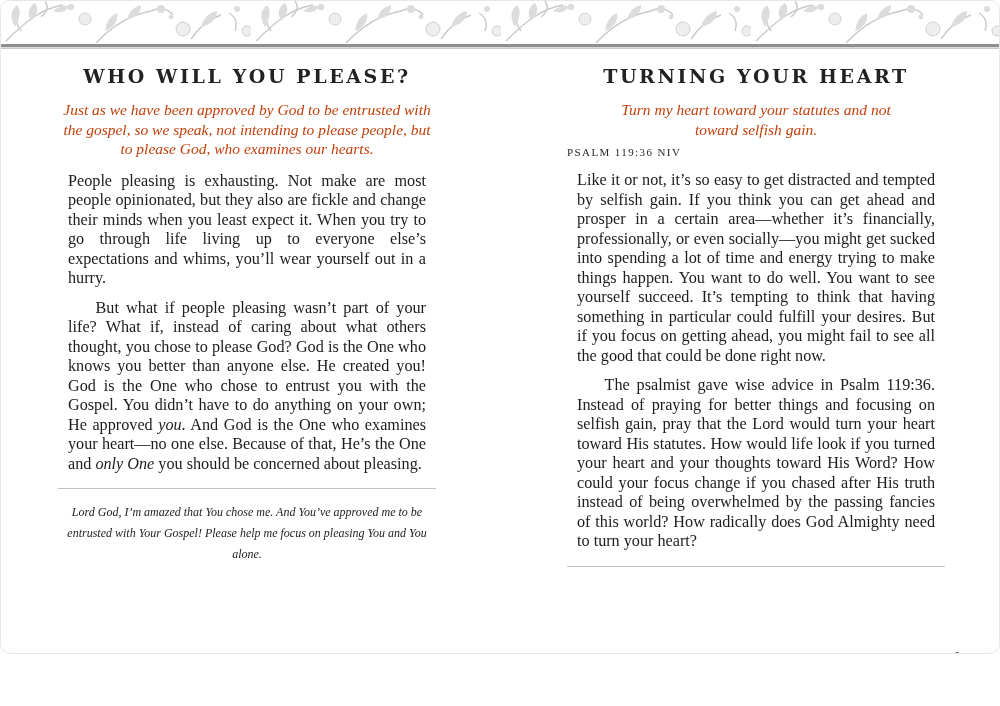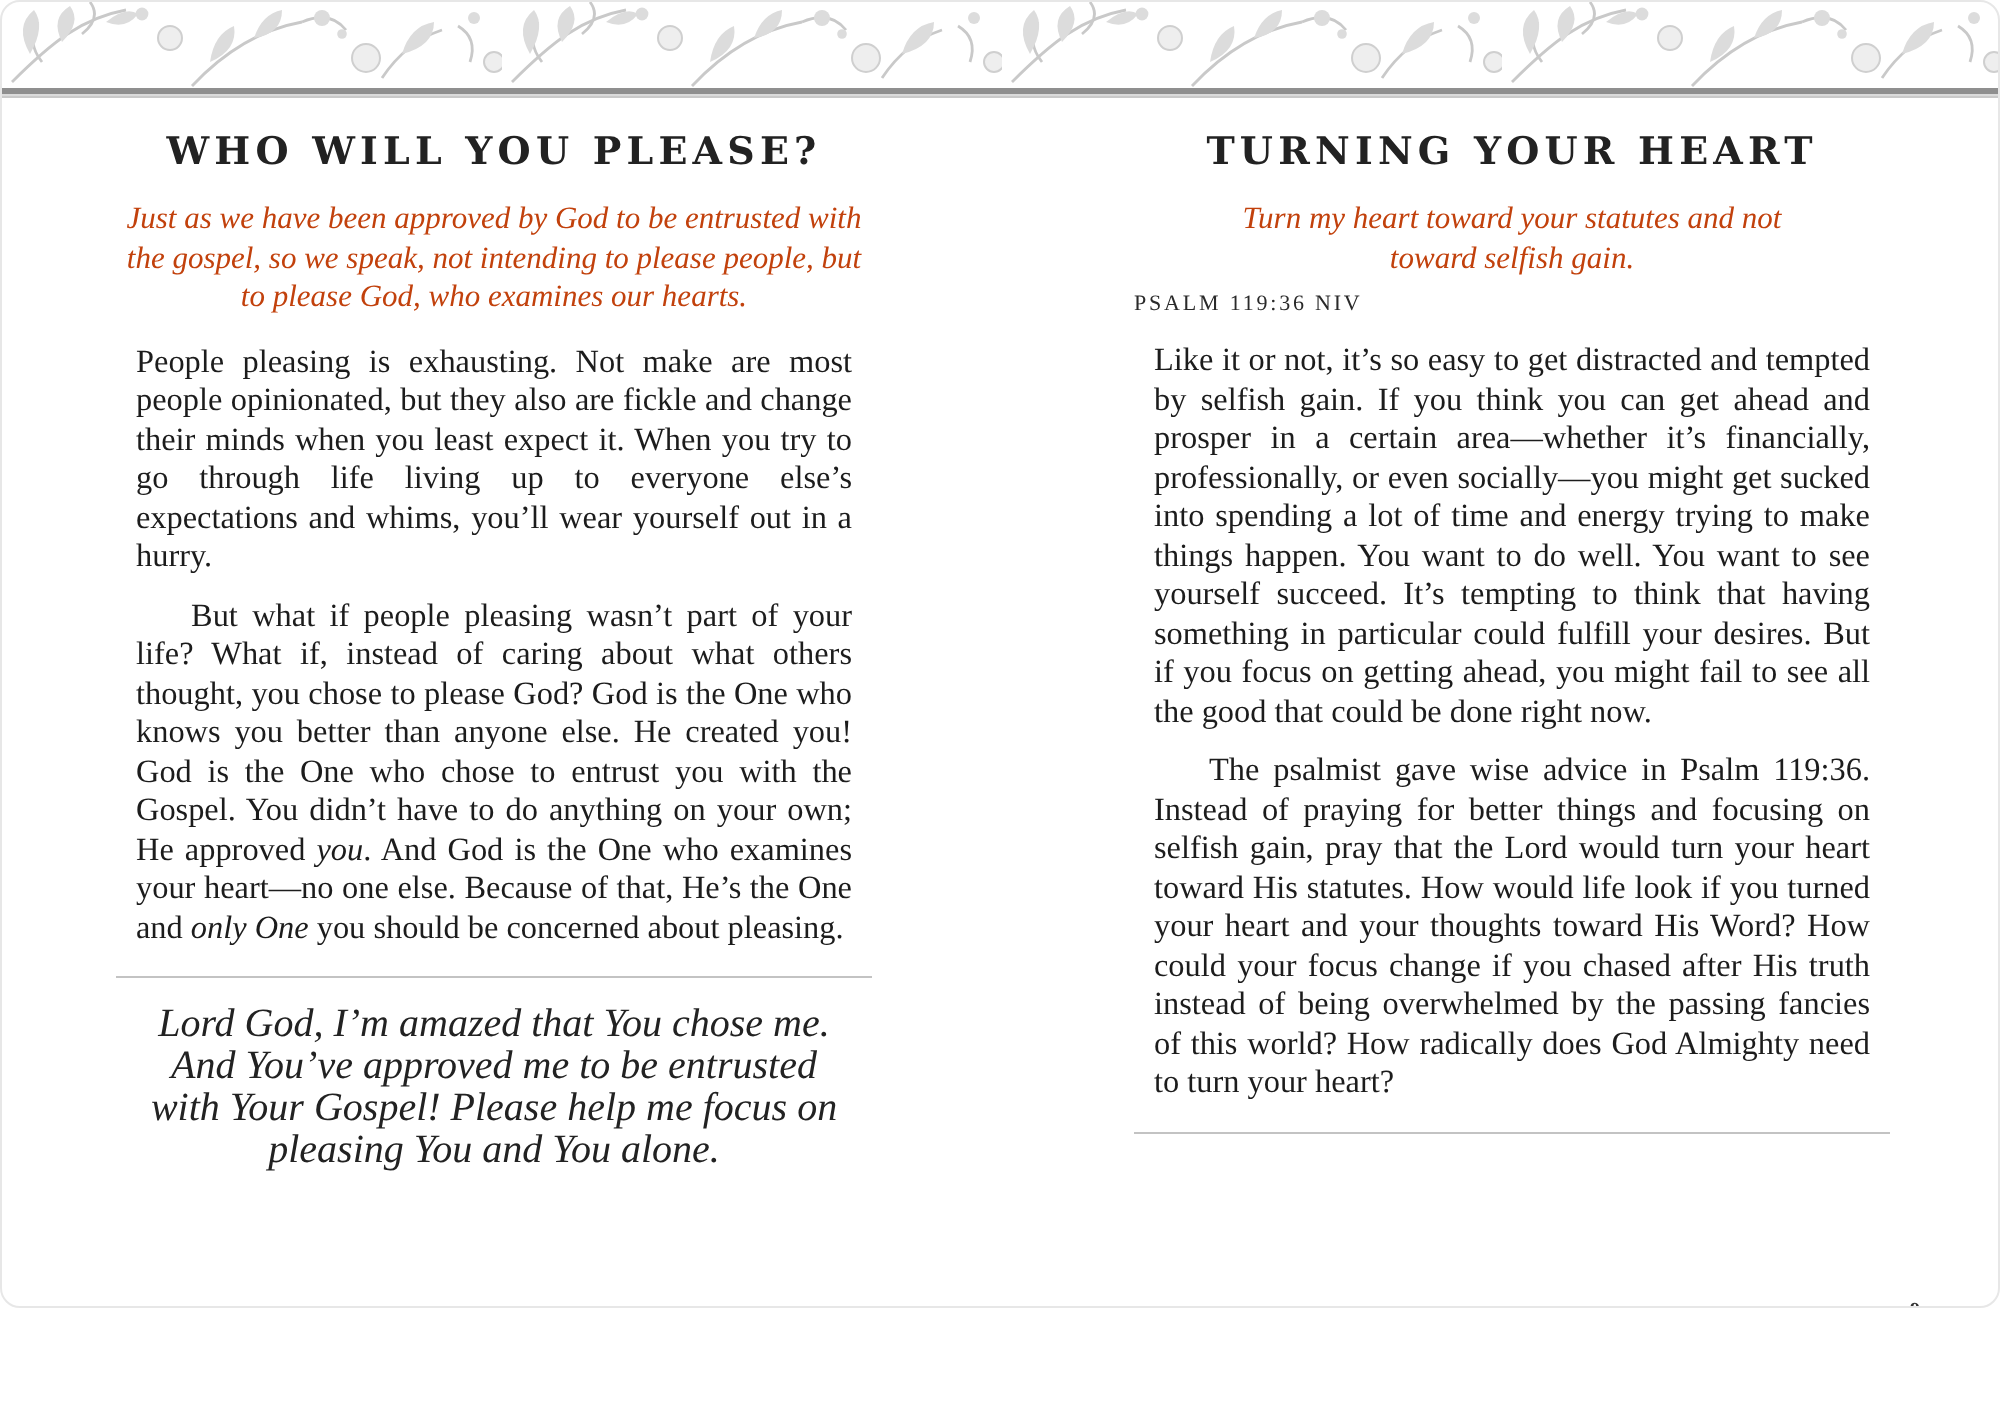--- a/index.html
+++ b/index.html
@@ -68,21 +68,21 @@
   .body-text .em{font-style:italic;}
   .divider{
     border:none;border-top:1px solid #c3c3c3;
     margin:14px 0 0 0;
   }
   .prayer{
     margin:13px auto 0 auto;
     max-width:360px;
     text-align:center;
     font-style:italic;
-    font-size:20px;
+    font-size:12px;
     line-height:21px;
     color:#222;
   }
   .folio{
     position:absolute;
     font-size:10px;font-weight:700;color:#333;
     font-family:"Liberation Serif",serif;
   }
   .folio.left{left:41px;top:651px;}
   .folio.right{left:954px;top:649px;}

